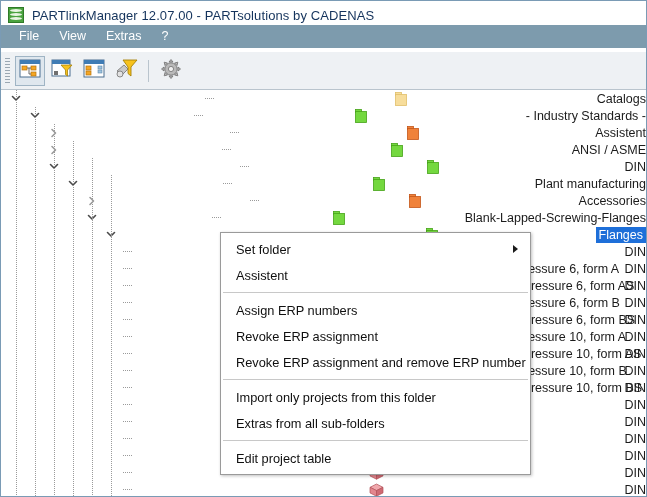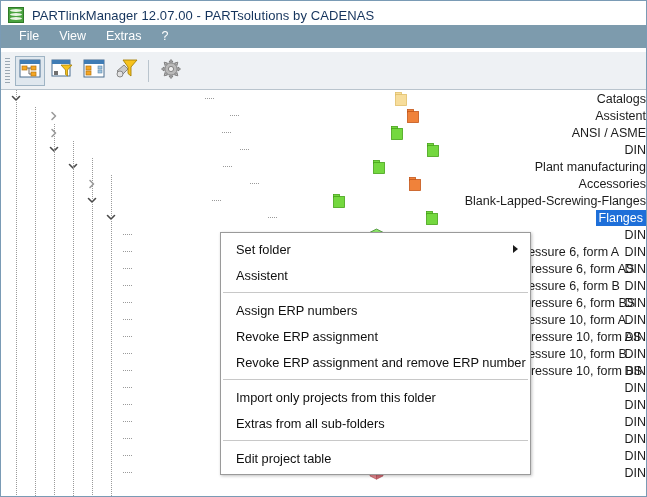--- a/index.html
+++ b/index.html
@@ -325,20 +325,33 @@
               <path d="M1.5 2.5 L5 6 L8.5 2.5" stroke="#4a4a4a" stroke-width="1.6" fill="none" stroke-linecap="round" stroke-linejoin="round"></path>
             </svg>
           </span>
           <span class="dots"></span>
           <span class="folder"><svg width="16" height="14" viewBox="0 0 16 14">
               <rect x="0.5" y="0.5" width="6" height="3" fill="#f7dd9b" stroke="#e0bf6a" stroke-width="0.8"></rect>
               <rect x="0.5" y="2.5" width="11" height="11" fill="#f7dd9b" stroke="#e0bf6a" stroke-width="0.8"></rect>
             </svg></span>
           <span class="">Catalogs</span>
         </div>
+        <div class="row" style="padding-left:27px">
+          <span class="twisty">
+            <svg width="11" height="10" viewBox="0 0 11 10">
+              <path d="M1.5 2.5 L5 6 L8.5 2.5" stroke="#4a4a4a" stroke-width="1.6" fill="none" stroke-linecap="round" stroke-linejoin="round"></path>
+            </svg>
+          </span>
+          <span class="dots"></span>
+          <span class="folder"><svg width="16" height="14" viewBox="0 0 16 14">
+              <rect x="0.5" y="0.5" width="6" height="3" fill="#74d83f" stroke="#46a318" stroke-width="0.8"></rect>
+              <rect x="0.5" y="2.5" width="11" height="11" fill="#74d83f" stroke="#46a318" stroke-width="0.8"></rect>
+            </svg></span>
+          <span class="">- Industry Standards -</span>
+        </div>
         <div class="row" style="padding-left:46px">
           <span class="twisty">
             <svg width="11" height="10" viewBox="0 0 11 10">
               <path d="M3 1.5 L6.5 5 L3 8.5" stroke="#9b9b9b" stroke-width="1.6" fill="none" stroke-linecap="round" stroke-linejoin="round"></path>
             </svg>
           </span>
           <span class="dots"></span>
           <span class="folder"><svg width="16" height="14" viewBox="0 0 16 14">
               <rect x="0.5" y="0.5" width="6" height="3" fill="#f0823a" stroke="#c4561a" stroke-width="0.8"></rect>
               <rect x="0.5" y="2.5" width="11" height="11" fill="#f0823a" stroke="#c4561a" stroke-width="0.8"></rect>

